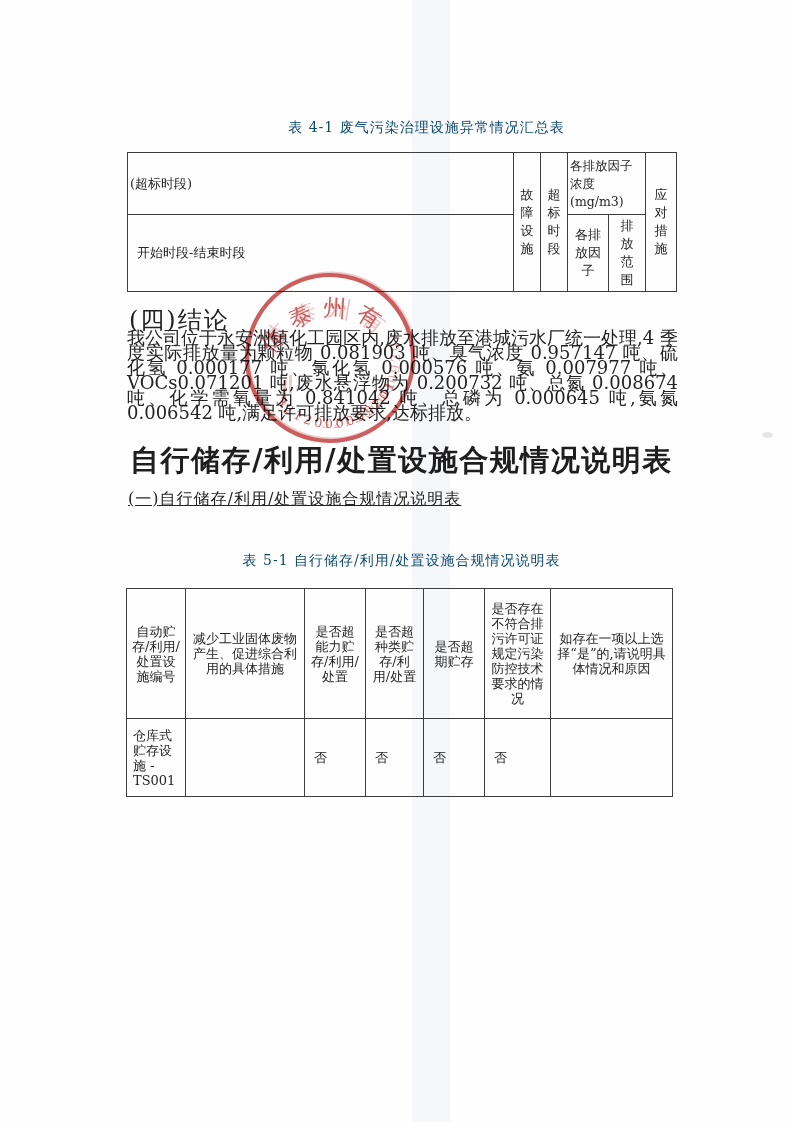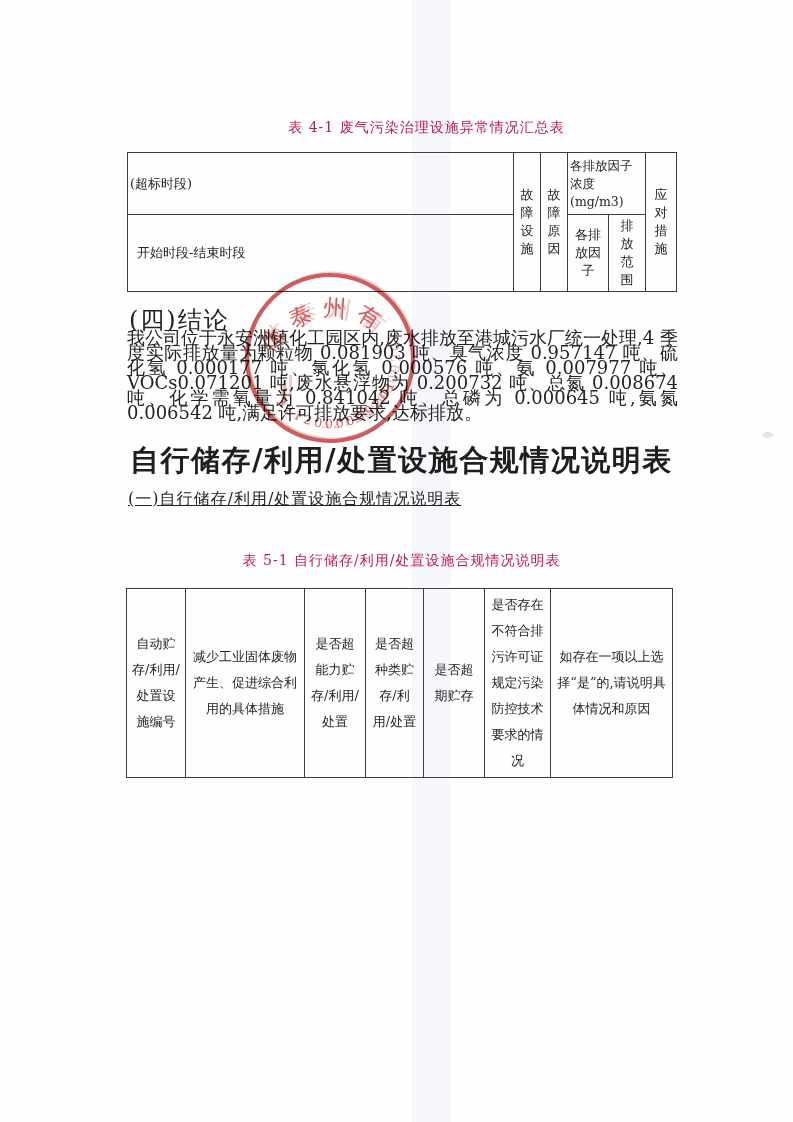--- a/index.html
+++ b/index.html
@@ -8,21 +8,21 @@
     background:#fefefe; overflow:hidden;
     font-family:"DejaVu Serif","Liberation Serif",serif;
     color:#262626;
   }
   
   .scan-band { position:absolute; left:412px; top:0; width:38px; height:1122px;
                background:#eef0f7; opacity:.55; }
   .scan-speck { position:absolute; left:762px; top:432px; width:11px; height:6px;
                 background:#d9d9de; border-radius:50%; opacity:.65; }
 
-  .caption { position:absolute; text-align:center; font-size:14px; letter-spacing:1px; color:#be185d; }
+  .caption { position:absolute; text-align:center; font-size:14px; letter-spacing:1px; color:#0c4a6e; }
   #cap41 { left:152px; top:119px; width:549px; }
   #cap51 { left:127px; top:552px; width:549px; }
 
   table { border-collapse:collapse; table-layout:fixed; }
   td { border:1.6px solid #3d3d3d; font-size:13px; vertical-align:middle;
        padding:2px; overflow:hidden; }
 
   
   .t41 { position:absolute; left:127px; top:152px; width:549px; }
   .t41 .r1 { height:62px; }
@@ -38,21 +38,21 @@
   .para { position:absolute; left:127px; top:330px; width:551px; font-size:18px;
           line-height:15px; text-align:justify; color:#232323; }
   .h-main { position:absolute; left:130px; top:441px; font-size:29px; font-weight:bold;
             letter-spacing:1.5px; color:#1e1e1e; }
   .h-sub { position:absolute; left:128px; top:489px; font-size:16px; letter-spacing:1px; color:#242424;text-decoration:underline; }
 
   
   .t51 { position:absolute; left:126px; top:588px; width:546px; }
   .t51 .hr { height:130px; }
   .t51 .dr { height:78px; }
-  .t51 td { line-height:26px; }
+  .t51 td { line-height:15px; }
   .th5 { text-align:center; padding:3px 5px; }
   .cell-left { text-align:left; padding-left:6px; }
   .cell-no { text-align:left; padding-left:9px; }
 
   
   .stamp { position:absolute; left:239px; top:267px; width:182px; height:182px;
            mix-blend-mode:multiply; opacity:.85; }
 </style>
 </head>
 <body>
@@ -73,21 +73,21 @@
         <col style="width:37px">
         <col style="width:31px">
     </colgroup>
     <tbody>
         <tr class="r1">
       <td class="c-center">(超标时段)</td>
       <td rowspan="2">
         <div class="vstack">故障设施</div>
       </td>
       <td rowspan="2">
-        <div class="vstack">故障原因</div>
+        <div class="vstack">超标时段</div>
       </td>
       <td colspan="2" class="mgm3">各排放因子
 浓度
 (mg/m3)</td>
       <td rowspan="2">
         <div class="vstack">应对措施</div>
       </td>
     </tr>
     <tr class="r2">
       <td class="c-left">开始时段-结束时段</td>
@@ -151,16 +151,25 @@
     <tbody>
         <tr class="hr">
       <td class="th5">自动贮存/利用/处置设施编号</td>
       <td class="th5">减少工业固体废物产生、促进综合利用的具体措施</td>
       <td class="th5">是否超能力贮存/利用/处置</td>
       <td class="th5">是否超种类贮存/利用/处置</td>
       <td class="th5">是否超期贮存</td>
       <td class="th5">是否存在不符合排污许可证规定污染防控技术要求的情况</td>
       <td class="th5">如存在一项以上选择“是”的,请说明具体情况和原因</td>
     </tr>
+    <tr class="dr">
+      <td class="cell-left">仓库式贮存设施 - TS001</td>
+      <td></td>
+      <td class="cell-no">否</td>
+      <td class="cell-no">否</td>
+      <td class="cell-no">否</td>
+      <td class="cell-no">否</td>
+      <td></td>
+    </tr>
   </tbody>
     </table>
 
 </div>
 
 </body></html>

